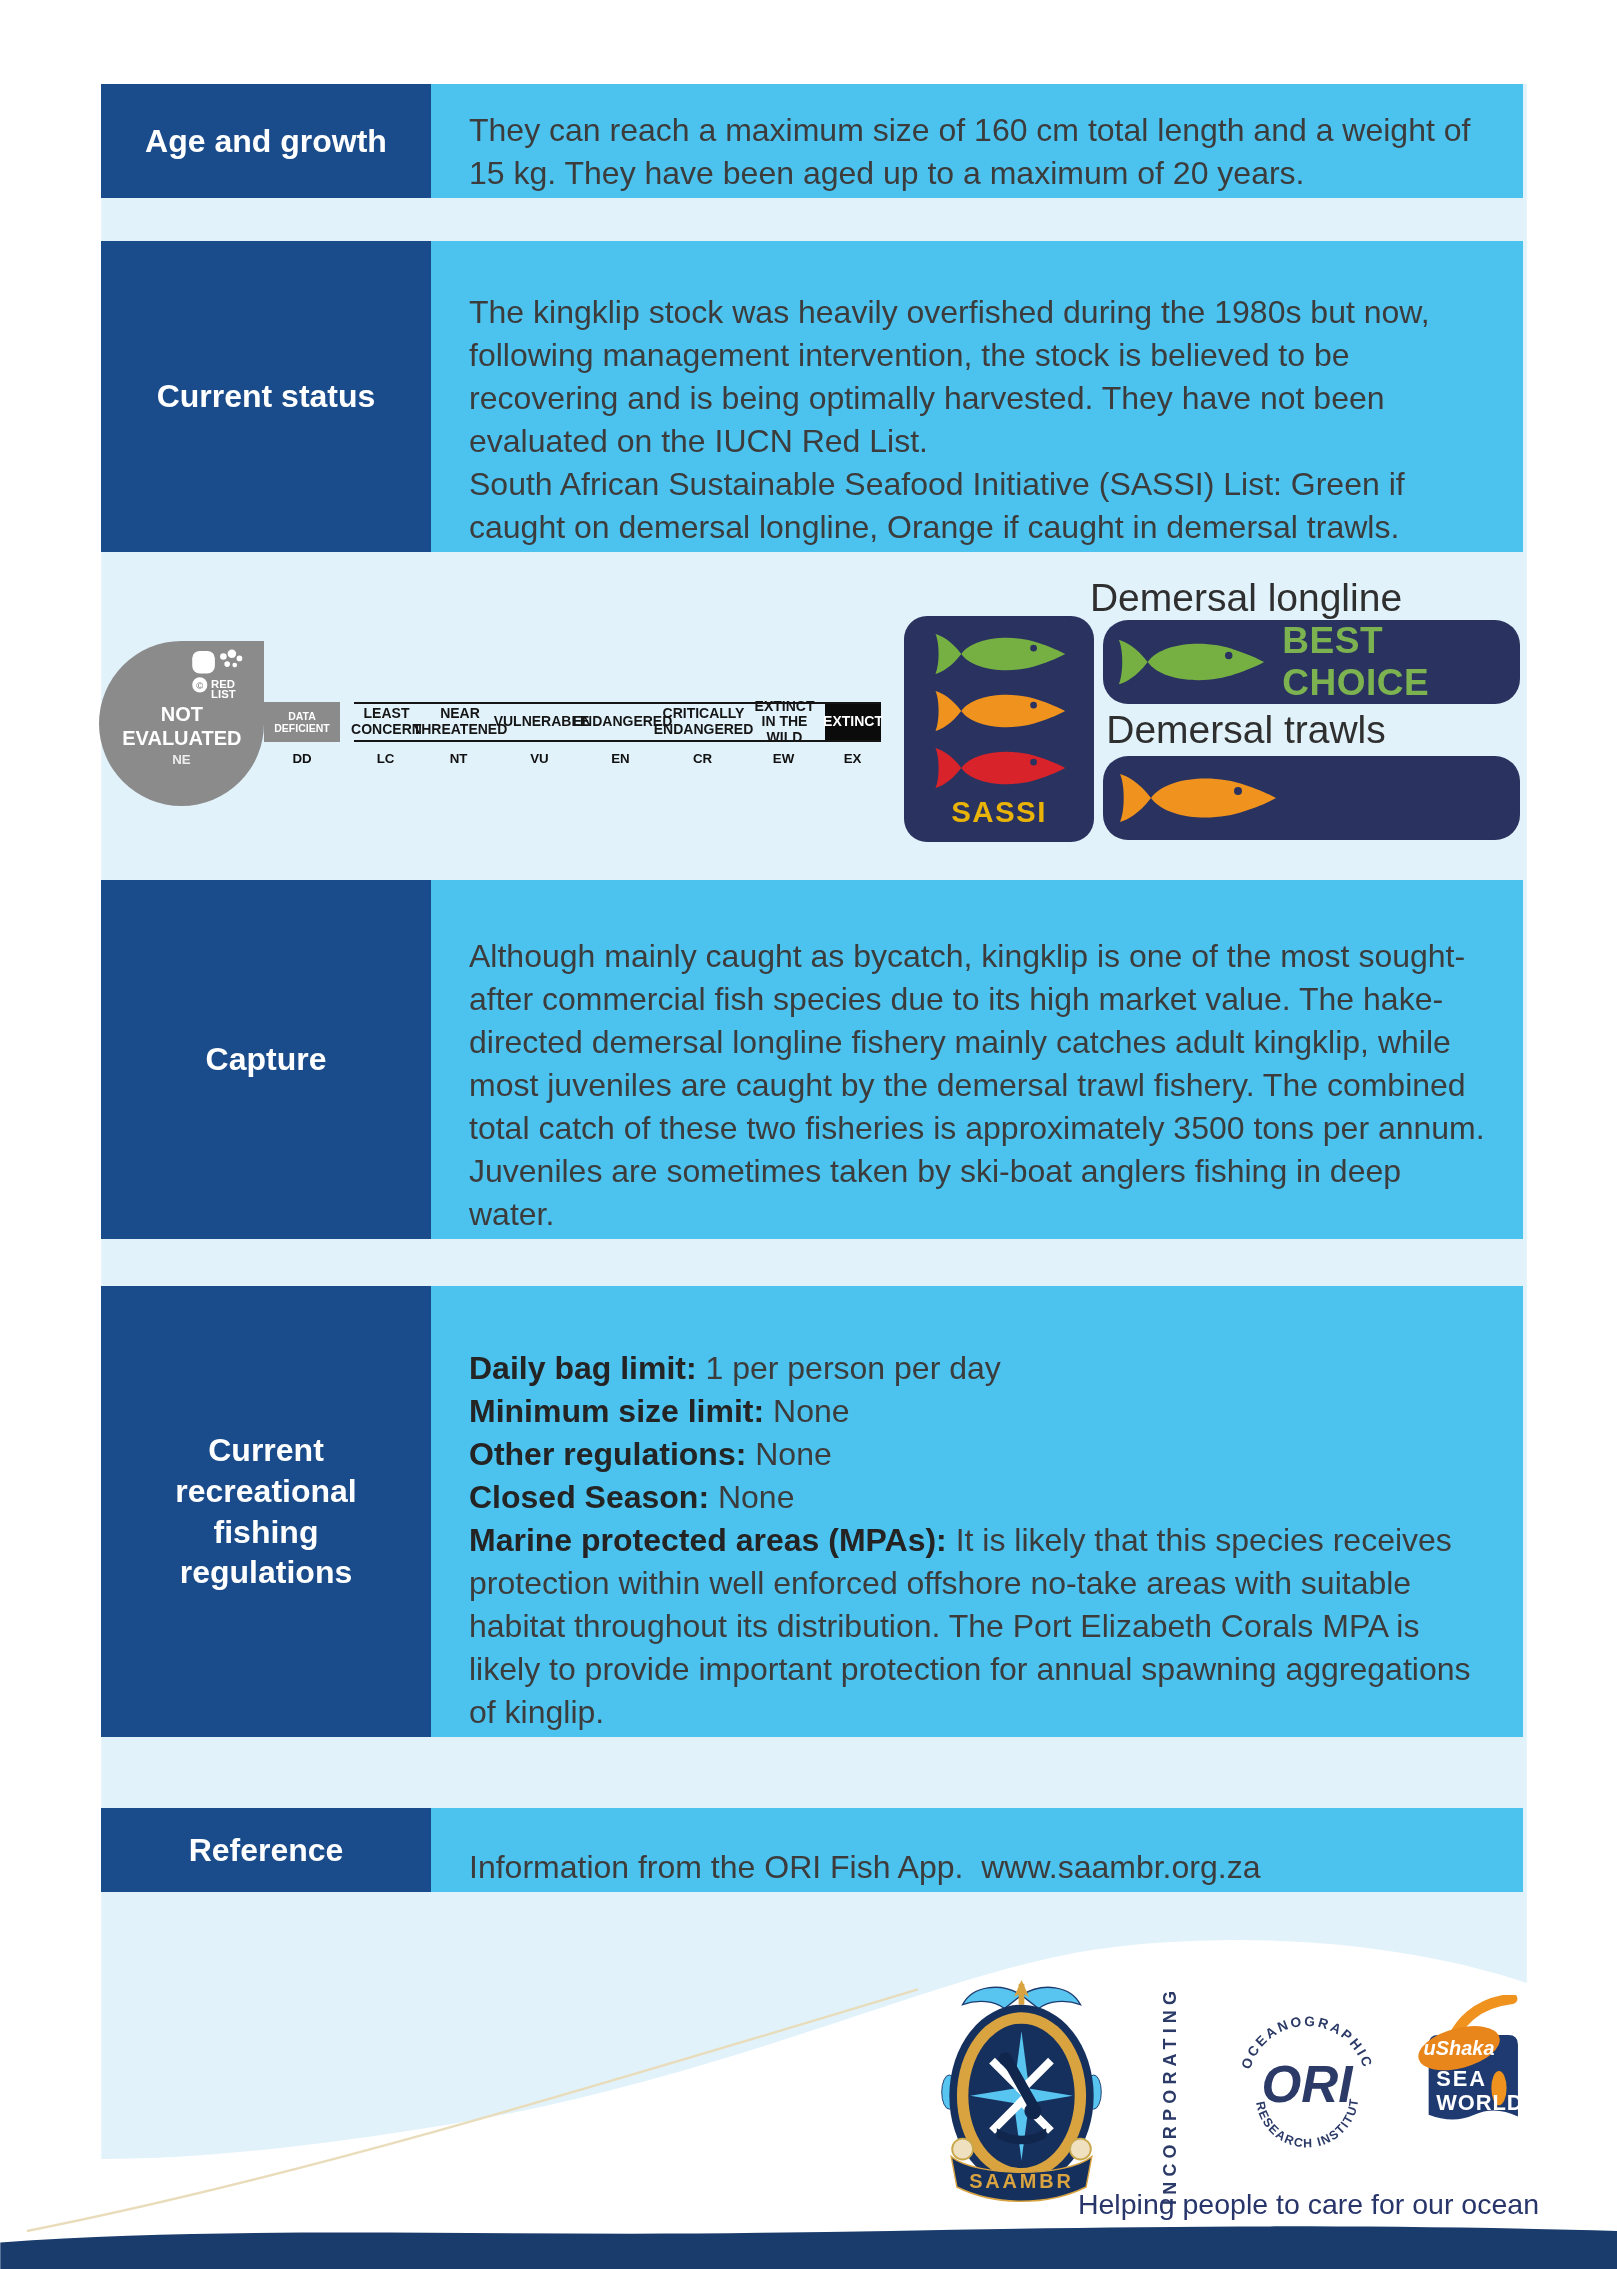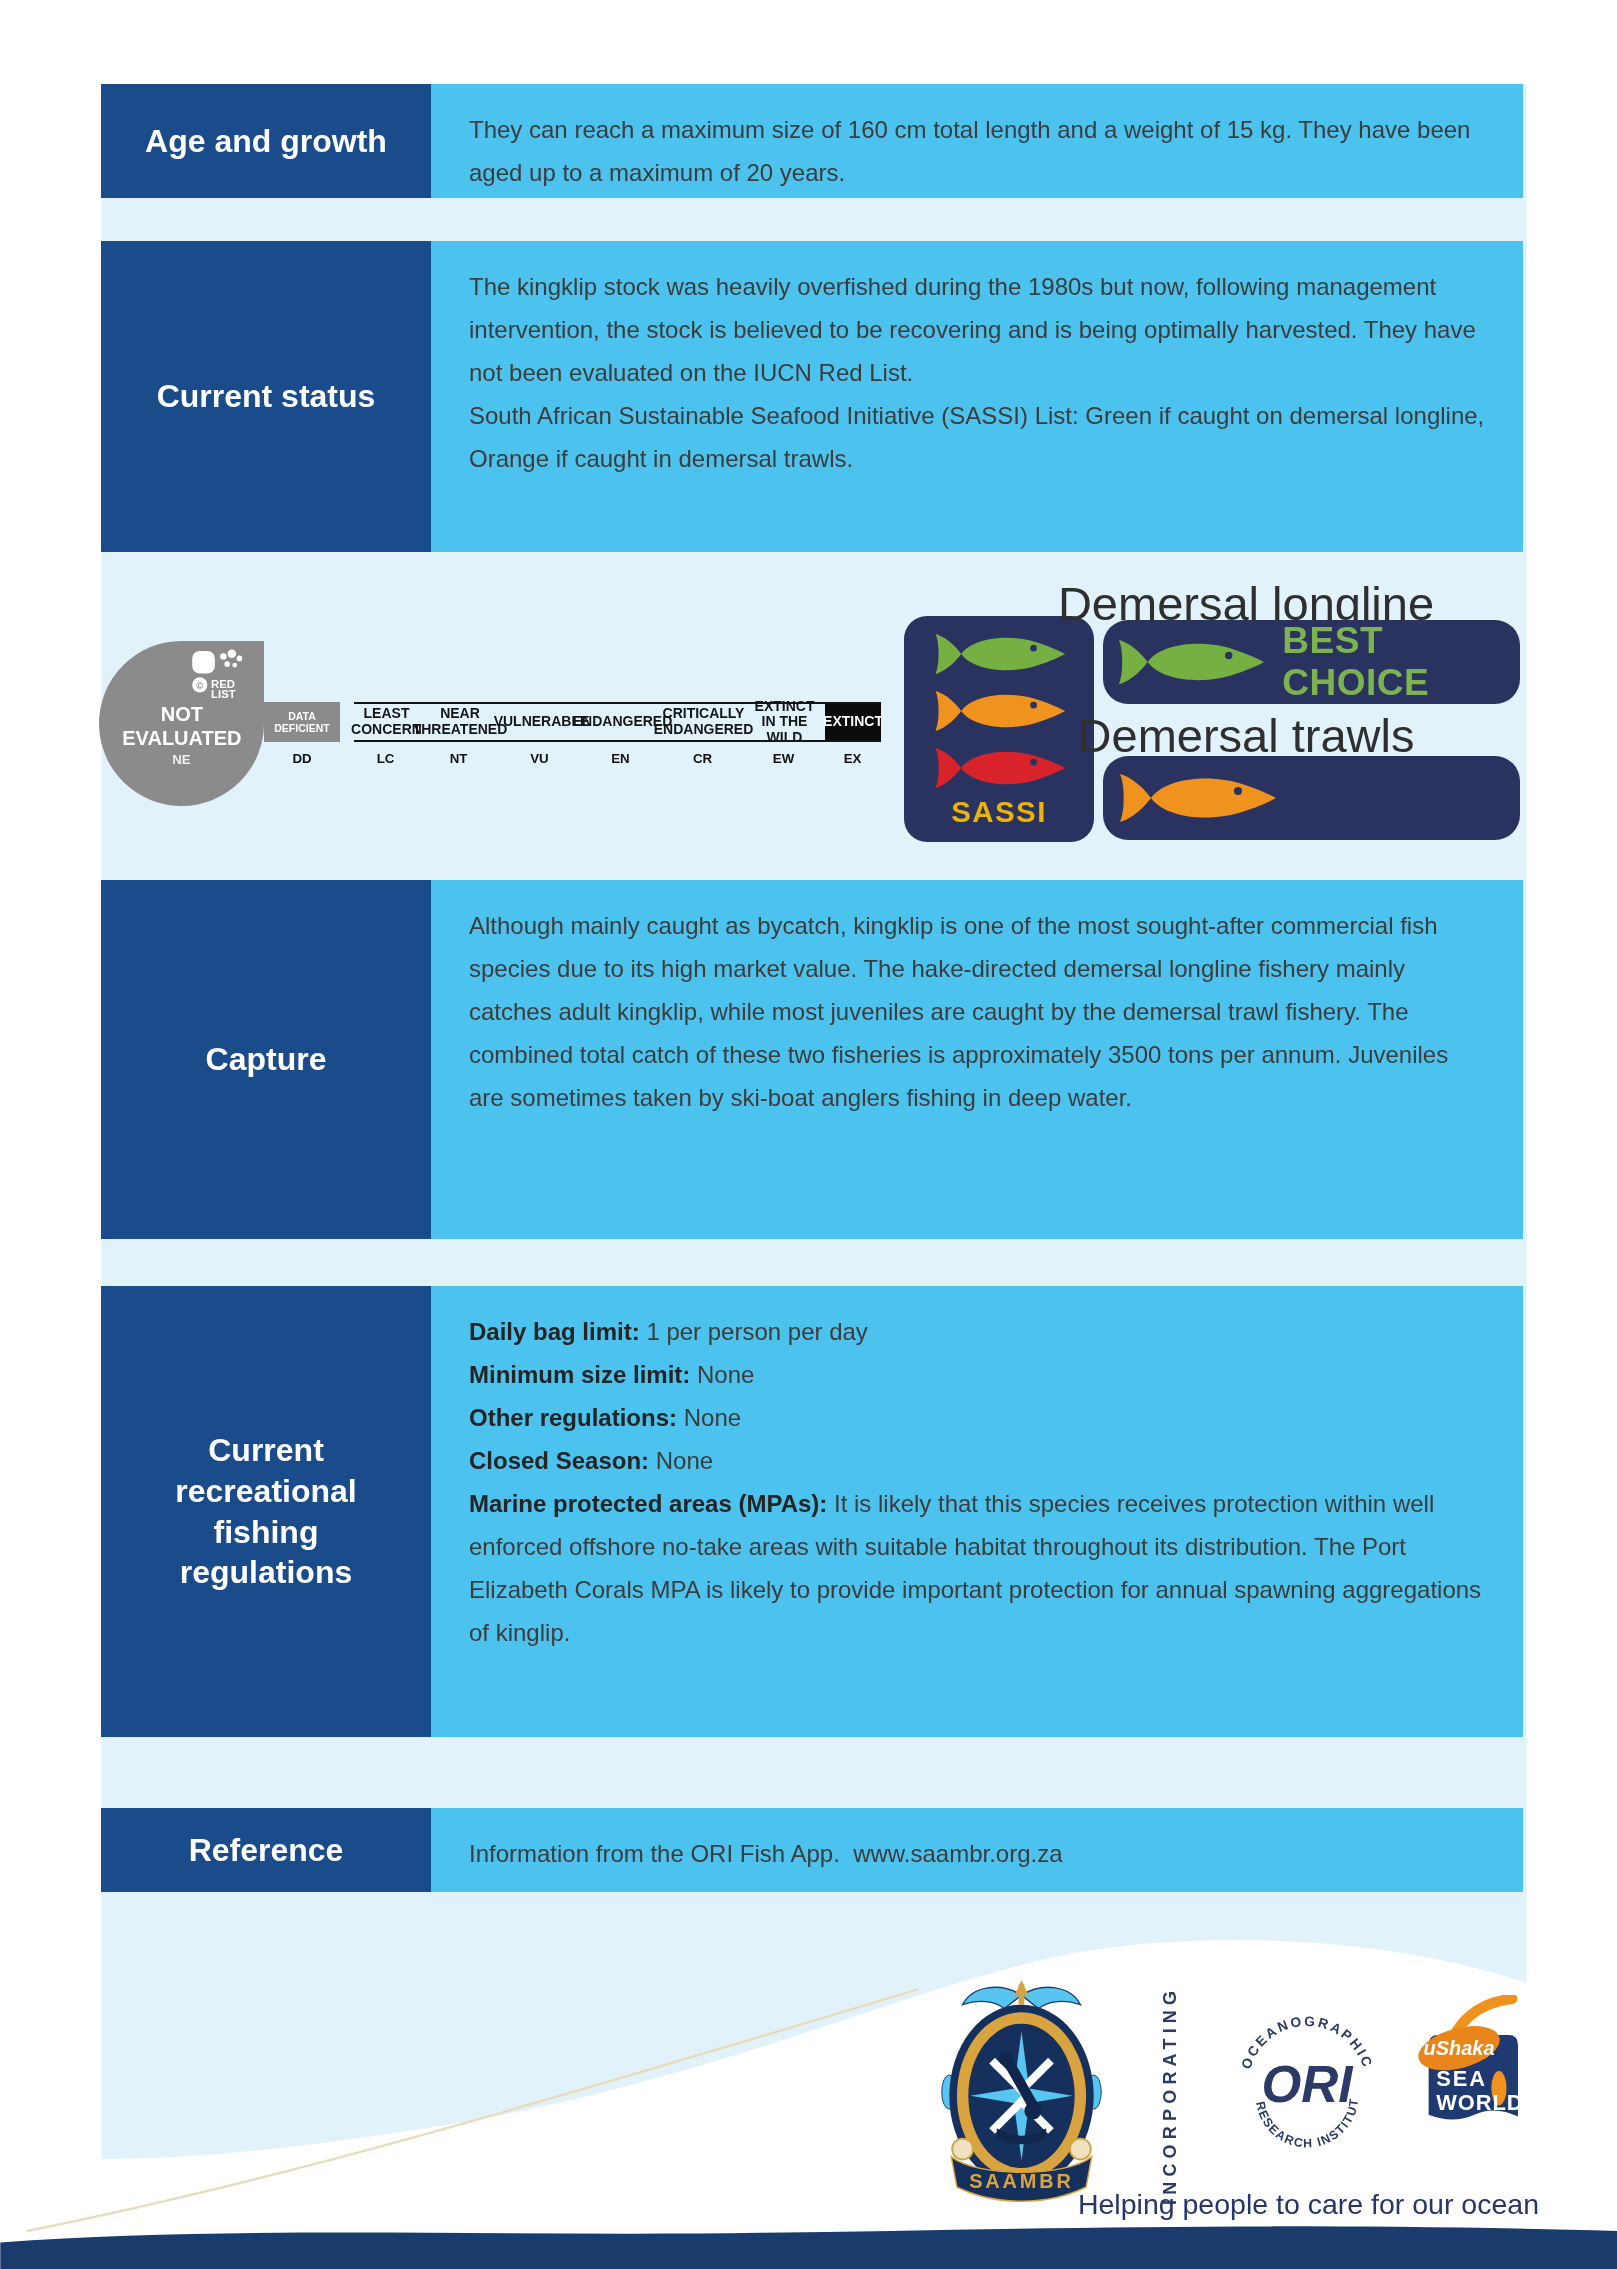--- a/index.html
+++ b/index.html
@@ -5,23 +5,23 @@
   html,body{margin:0;padding:0;background:#fff;}
   #page{position:relative;width:1618px;height:2269px;background:#ffffff;overflow:hidden;
         font-family:"Liberation Sans","DejaVu Sans",sans-serif;}
   svg text{font-family:"Liberation Sans","DejaVu Sans",sans-serif;}
   .abs{position:absolute;}
   
   .row{position:absolute;left:101px;width:1422px;display:flex;}
   .row-label{width:330px;background:#1A4C8B;color:#fff;font-weight:bold;font-size:32px;
              line-height:1.28;display:flex;align-items:center;justify-content:center;
              text-align:center;padding:0 38px;box-sizing:border-box;}
-  .row-body{flex:1;background:#4CC2EF;color:#3C3C3C;font-size:24px;line-height:43px;
-            display:flex;flex-direction:column;justify-content:flex-start;
-            padding:24px 38px;box-sizing:border-box;}
+  .row-body{flex:1;background:#4CC2EF;color:#3C3C3C;font-size:32px;line-height:43px;
+            display:flex;flex-direction:column;justify-content:flex-end;
+            padding:3px 38px;box-sizing:border-box;}
   .row-body b{color:#242424;}
   
   .ne-circle{position:absolute;left:99px;top:641px;width:165px;height:165px;background:#8B8B8B;
              border-radius:50% 0 50% 50%;}
   .ne-text{margin-top:61px;text-align:center;color:#fff;font-weight:bold;font-size:20px;line-height:1.2;}
   .ne-code{text-align:center;color:rgba(255,255,255,.85);font-size:13.3px;font-weight:bold;margin-top:2px;}
   .dd-box{position:absolute;left:264px;top:702px;width:76px;height:40px;background:#8B8B8B;
           color:#fff;font-size:10.5px;font-weight:bold;text-align:center;white-space:pre-line;
           display:flex;align-items:center;justify-content:center;line-height:1.15;}
   .iucn-bar{position:absolute;left:354px;top:702px;width:527px;height:40px;box-sizing:border-box;
@@ -29,21 +29,21 @@
   .seg{display:flex;align-items:center;justify-content:center;text-align:center;
        font-size:14px;font-weight:bold;color:#151515;white-space:pre-line;line-height:1.12;}
   .seg-extinct{background:#0B0B0B;color:#fff;}
   .codes{position:absolute;left:264px;top:751px;width:616px;height:19px;}
   .codes span{position:absolute;width:57px;text-align:center;font-size:13.3px;font-weight:bold;color:#111;}
   
   .sassi-box{position:absolute;left:904px;top:616px;width:190px;height:226px;background:#2A335F;
              border-radius:23px;}
   .sassi-word{position:absolute;left:0;right:0;bottom:13.3px;text-align:center;color:#eab308;
               font-weight:bold;font-size:29.5px;letter-spacing:1.4px;}
-  .fishhead{position:absolute;width:418px;text-align:center;font-size:47px;color:#2F2F2F;}
+  .fishhead{position:absolute;width:418px;text-align:center;font-size:39px;color:#2F2F2F;}
   .badge{position:absolute;left:1103px;width:417px;height:84px;background:#2A335F;border-radius:25px;
          display:flex;align-items:center;}
   .badge-label{font-size:37px;font-weight:bold;letter-spacing:0.5px;margin-left:17px;}
   
   .incorporating{position:absolute;left:1065px;top:2087px;width:213px;height:23px;
                  transform:rotate(-90deg);text-align:center;font-size:18px;font-weight:bold;
                  letter-spacing:5.2px;color:#2B3A67;}
   .tagline{position:absolute;left:951px;top:2188px;width:588px;text-align:right;
            font-size:28.5px;color:#27356B;}
 </style>

